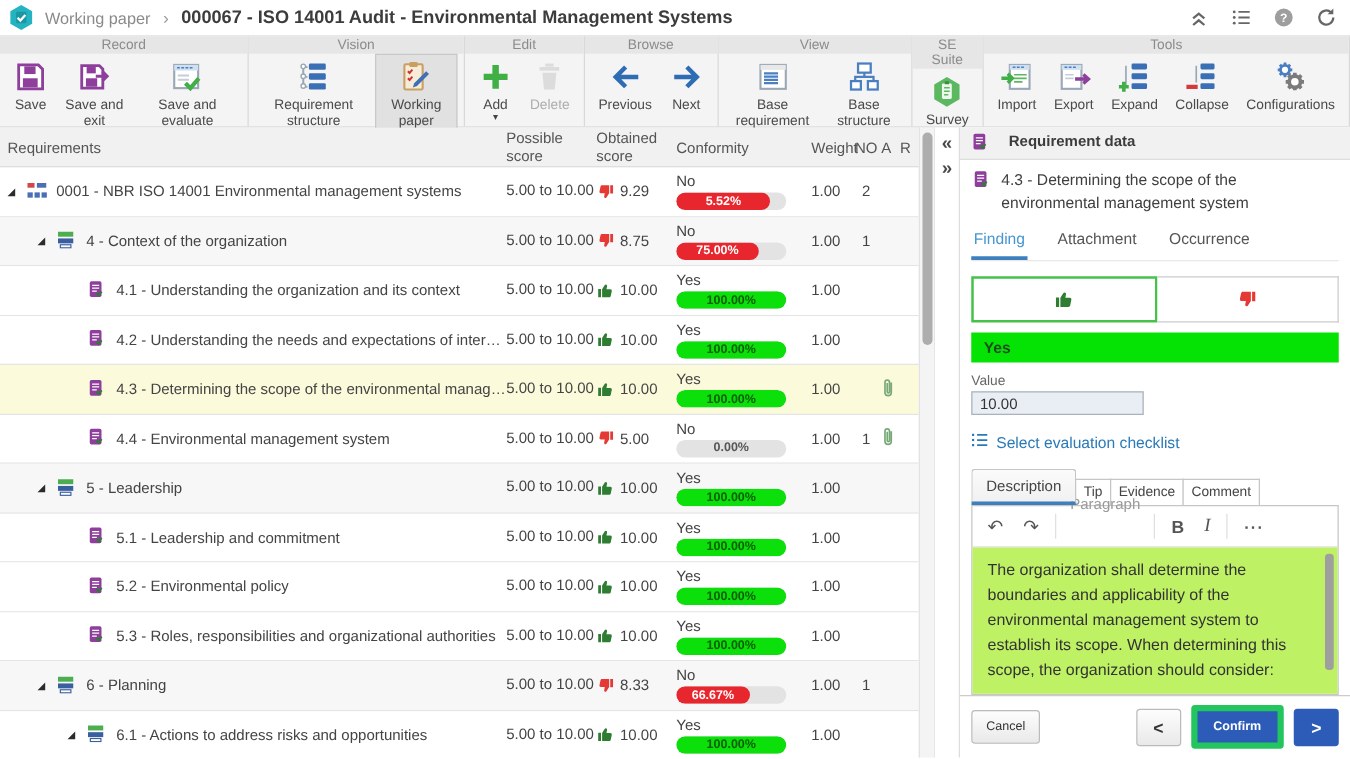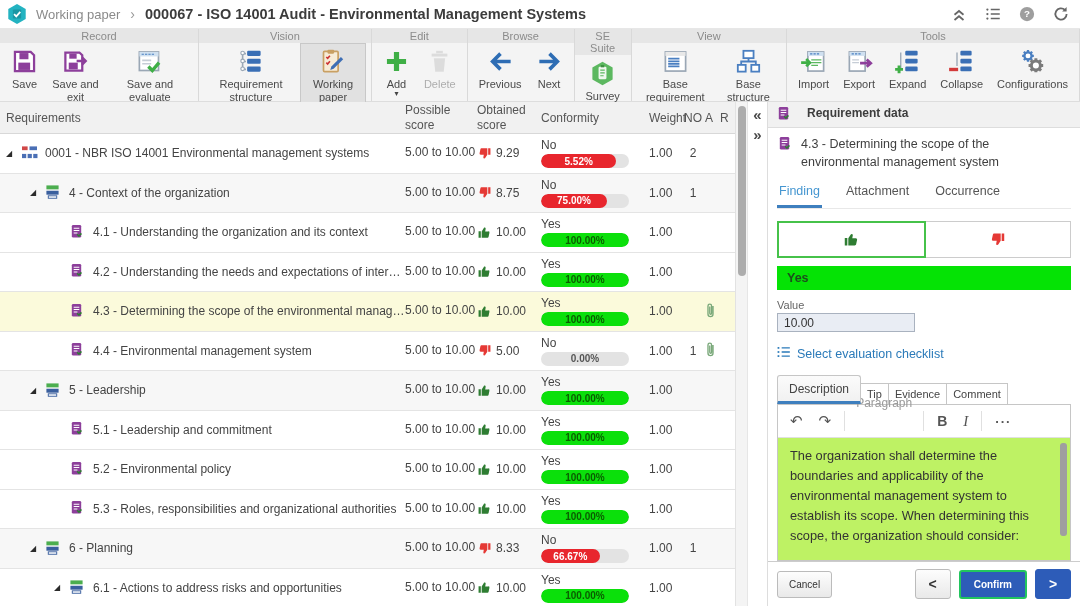--- a/index.html
+++ b/index.html
@@ -98,21 +98,21 @@
   .emore { font-weight:bold; letter-spacing:1px; font-size:13px; }
   .econtent { background:#bef264; flex:1; padding:8px 20px 8px 12px; font-size:12.8px; color:#333; line-height:1.55; position:relative; overflow:hidden; }
   .econtent p { margin-bottom:13px; }
   .escroll { position:absolute; right:3px; top:5px; width:7px; height:93px; background:#9f9f9f; border-radius:3px; }
 
   .panel-foot { border-top:1px solid #ccc; padding:7px 9px; display:flex; align-items:center; flex:0 0 auto; background:#fff; }
   .btn { border-radius:3px; font-size:10px; cursor:pointer; font-family:inherit; }
   .btn.cancel { background:linear-gradient(#fdfdfd,#e9e9e9); border:1px solid #bbb; color:#333; padding:7px 11px; }
   .navgrp { margin-left:auto; display:flex; gap:8px; align-items:center; }
   .btn.navprev { background:linear-gradient(#fdfdfd,#e9e9e9); border:1px solid #bbb; color:#333; width:36px; height:30px; font-weight:bold; font-size:14px; }
-  .btn.confirm { background:#2d5cb8; border:2px solid #22c55e; color:#fff; font-weight:bold; padding:7px 13px; }
+  .btn.confirm { background:#2d5cb8; border:5px solid #22c55e; color:#fff; font-weight:bold; padding:7px 13px; }
   .btn.navnext { background:#2d5cb8; border:1px solid #2d5cb8; color:#fff; width:36px; height:30px; font-weight:bold; font-size:14px; }
 </style>
 </head>
 <body>
 
 <div class="app">
 
   <div class="tophdr">
     <span class="applogo"><svg viewBox="0 0 24 24" width="22" height="22">
           <path d="M12 1l9.5 5.5v11L12 23l-9.5-5.5v-11z" fill="#23b3c1"></path>
@@ -255,36 +255,20 @@
             <span class="ric">
               <svg viewBox="0 0 24 24" width="27" height="27" fill="none" stroke="#2e6db4" stroke-width="3.2">
                 <path d="M3 12h16m-7-7l7 7-7 7"></path>
               </svg>
             </span>
             <span>Next</span>
           </div>
         </div>
       </div>
       <div class="rgroup">
-        <div class="rgroup-title">SE Suite</div>
-        <div class="rgroup-body">
-          <div class="rbtn">
-            <span class="ric">
-              <svg viewBox="0 0 24 24" width="27" height="27">
-                <path d="M12 1.5l9 5.2v10.6l-9 5.2-9-5.2V6.7z" fill="#5cb860"></path>
-                <rect x="8.5" y="6" width="7" height="11" rx="1" fill="#eef7ee"></rect>
-                <path d="M10 9h4M10 11.5h4M10 14h3" stroke="#5cb860" stroke-width="1.1"></path>
-                <path d="M10.5 4.5h3v2h-3z" fill="#3e8f42"></path>
-              </svg>
-            </span>
-            <span>Survey</span>
-          </div>
-        </div>
-      </div>
-      <div class="rgroup">
         <div class="rgroup-title">View</div>
         <div class="rgroup-body">
           <div class="rbtn">
             <span class="ric">
               <svg viewBox="0 0 24 24" width="27" height="27">
                 <rect x="3" y="3.5" width="18" height="17" fill="#fff" stroke="#9aa7b5" stroke-width="1.5"></rect>
                 <rect x="3" y="3.5" width="18" height="3.5" fill="#e8e8e8"></rect>
                 <path d="M5.5 9.5h10M5.5 11.8h10M5.5 14.1h10M5.5 16.4h10" stroke="#4a7fc1" stroke-width="1.6"></path>
               </svg>
             </span>
@@ -293,20 +277,36 @@
           <div class="rbtn">
             <span class="ric">
               <svg viewBox="0 0 24 24" width="27" height="27" fill="#fff" stroke="#4a7fc1" stroke-width="1.6">
                 <rect x="7.5" y="2.5" width="9" height="6.5"></rect>
                 <path d="M12 9v3M5.5 15v-3h13v3" fill="none"></path>
                 <rect x="2.5" y="15" width="7" height="6"></rect>
                 <rect x="14.5" y="15" width="7" height="6"></rect>
               </svg>
             </span>
             <span>Base structure</span>
+          </div>
+        </div>
+      </div>
+      <div class="rgroup">
+        <div class="rgroup-title">SE Suite</div>
+        <div class="rgroup-body">
+          <div class="rbtn">
+            <span class="ric">
+              <svg viewBox="0 0 24 24" width="27" height="27">
+                <path d="M12 1.5l9 5.2v10.6l-9 5.2-9-5.2V6.7z" fill="#5cb860"></path>
+                <rect x="8.5" y="6" width="7" height="11" rx="1" fill="#eef7ee"></rect>
+                <path d="M10 9h4M10 11.5h4M10 14h3" stroke="#5cb860" stroke-width="1.1"></path>
+                <path d="M10.5 4.5h3v2h-3z" fill="#3e8f42"></path>
+              </svg>
+            </span>
+            <span>Survey</span>
           </div>
         </div>
       </div>
       <div class="rgroup">
         <div class="rgroup-title">Tools</div>
         <div class="rgroup-body">
           <div class="rbtn">
             <span class="ric">
               <svg viewBox="0 0 24 24" width="27" height="27">
                 <rect x="7" y="3.5" width="14" height="17" fill="#fff" stroke="#9aa7b5" stroke-width="1.5"></rect>

